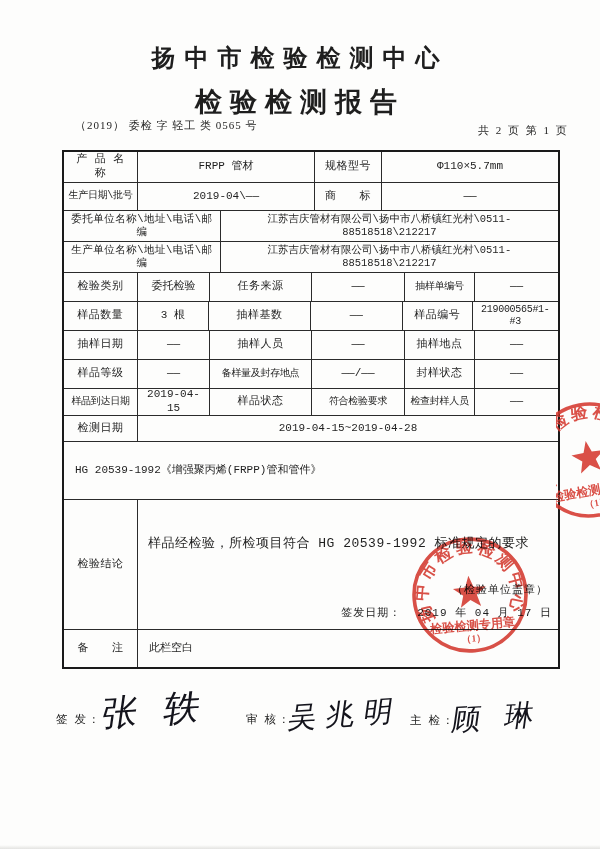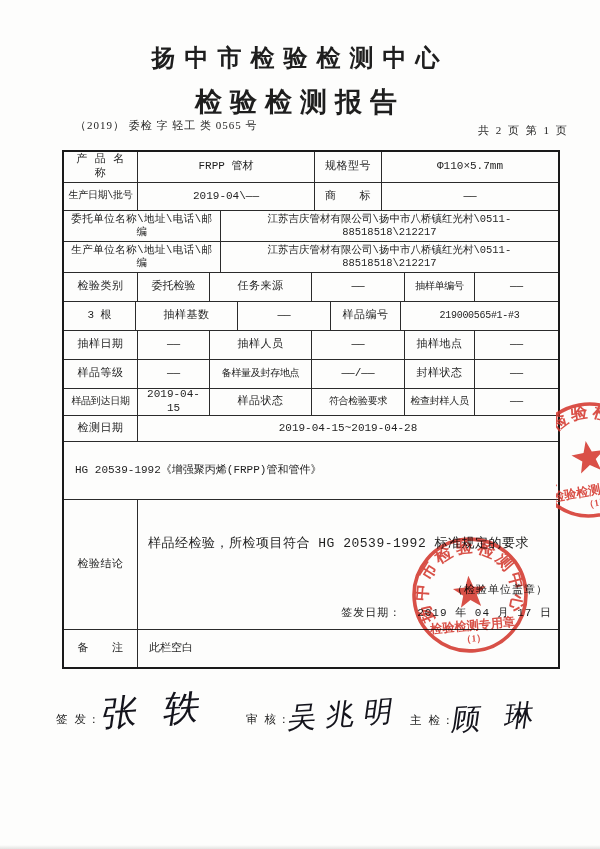--- a/index.html
+++ b/index.html
@@ -106,20 +106,21 @@
     <div class="tr h29">
       <div class="td w74 lbl">检验类别</div>
       <div class="td cb">委托检验</div>
       <div class="td cc lbl">任务来源</div>
       <div class="td cd">——</div>
       <div class="td ce lbl tight">抽样单编号</div>
       <div class="td grow">——</div>
     </div>
 
     <div class="tr h29">
+      <div class="td w74 lbl">样品数量</div>
       <div class="td cb">3 根</div>
       <div class="td cc lbl">抽样基数</div>
       <div class="td cd">——</div>
       <div class="td ce lbl">样品编号</div>
       <div class="td grow tight">219000565#1-#3</div>
     </div>
 
     <div class="tr h29">
       <div class="td w74 lbl">抽样日期</div>
       <div class="td cb">——</div>

